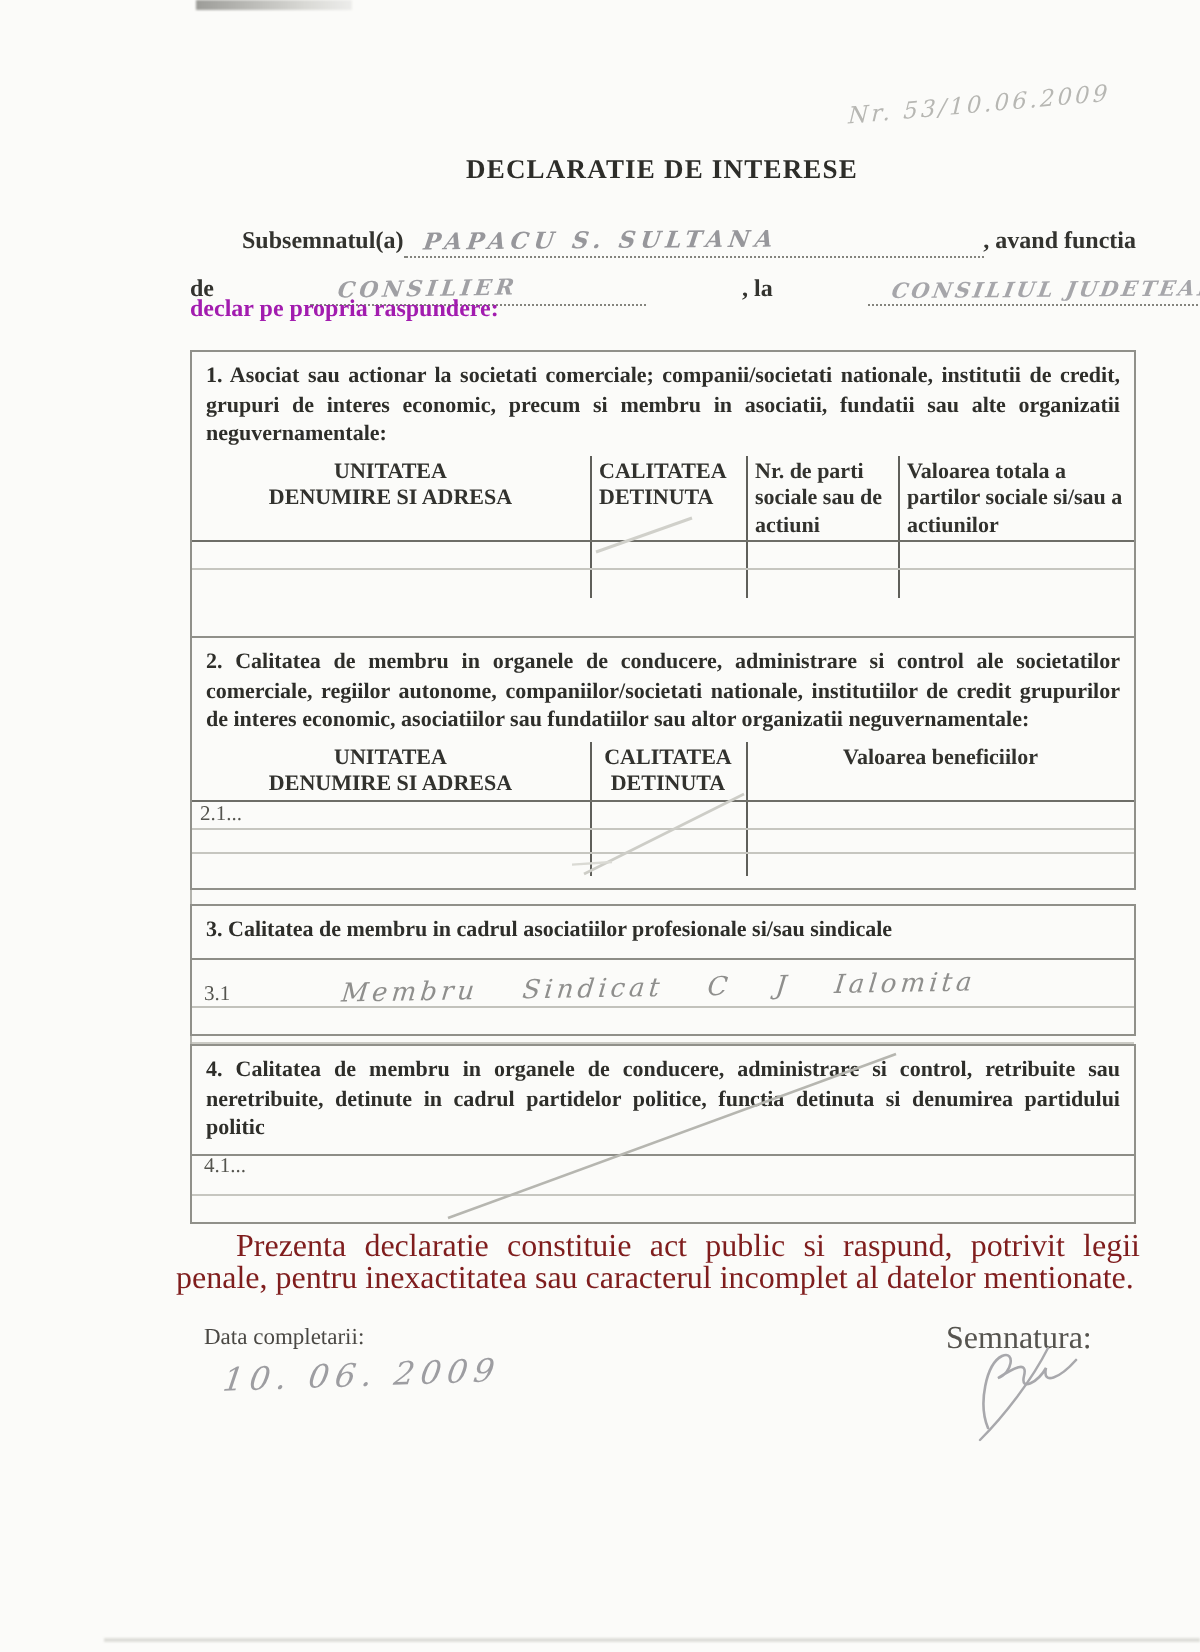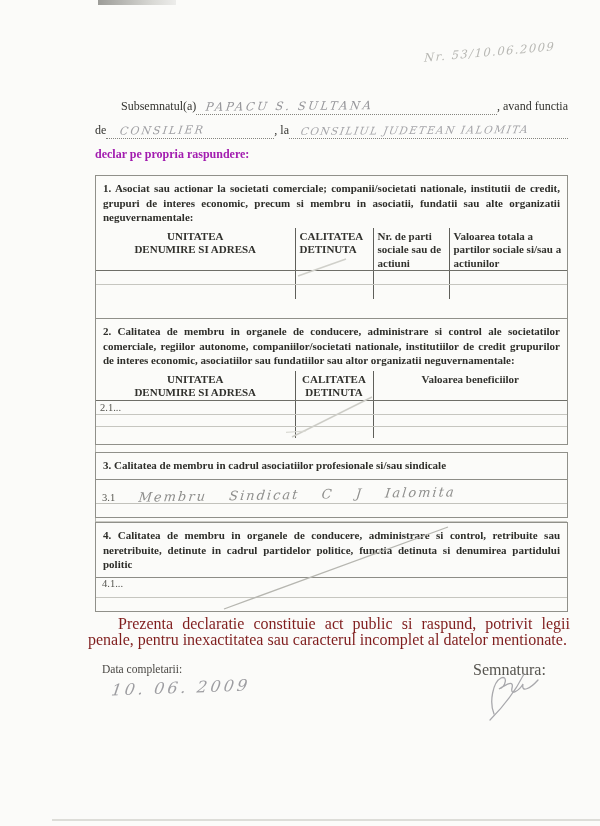--- a/index.html
+++ b/index.html
@@ -68,25 +68,26 @@
   }
   
   .doc-title{
     position:absolute;left:95px;top:77px;width:472px;
     text-align:center;font-weight:bold;font-size:13.5px;letter-spacing:0.6px;
     color:#2d2d29;
   }
   .intro-line{
     position:absolute;left:95px;width:473px;
     display:flex;align-items:baseline;
-    font-size:12px;font-weight:normal;color:#33332f;
+    font-size:12px;font-weight:bold;color:#33332f;
     white-space:nowrap;
+    margin-top:14px;
   }
   .intro-1{top:99px;}
-  .intro-2{top:123px;}
+  .intro-2{top:123px;gap:48px;}
   .indent{width:26px;flex:0 0 auto;}
   .blank{
     border-bottom:1.5px dotted #84847e;
     height:16px;overflow:visible;
     flex:0 0 auto;
   }
   .blank.grow{flex:1 1 auto;}
   .declare-line{
     position:absolute;left:95px;top:147px;
     font-size:12px;font-weight:bold;color:#a21caf;
@@ -120,20 +121,21 @@
   th.left{text-align:left;}
   td{font-size:10.5px;color:#54544e;line-height:13px;}
   tr.ruled td{border-bottom:1px solid #c6c6c0;}
   .t1 td{height:14px;}
   .t2 td{height:12px;}
   
   .row-line{
     display:flex;align-items:flex-end;
     font-size:10.5px;color:#54544e;
     padding:0 0 0 6px;
+    gap:32px;
   }
   .r31{height:24px;border-bottom:1px solid #c2c2bc;}
   .r31 .hw-sind{margin-left:24px;margin-bottom:1px;}
   .r3blank{height:18px;border-bottom:1px solid #cbcbc5;}
   .r41{height:20px;border-bottom:1px solid #c6c6c0;align-items:flex-start;}
   .slash{position:absolute;pointer-events:none;}
   
   .closing{
     position:absolute;left:88px;top:616px;width:482px;
     font-size:16px;line-height:15.5px;color:#7f1d1d;
@@ -153,20 +155,21 @@
 <body>
 
 <div class="page">
 
   <div class="top-smudge"></div>
   <div class="left-connector"></div>
   <div class="bottom-scanline"></div>
 
   <span class="hw hw-nr">Nr. 53/10.06.2009</span>
 
+  <div class="doc-title">DECLARATIE DE INTERESE</div>
 
   <div class="intro-line intro-1">
     <span class="indent"></span>
     <span>Subsemnatul(a)</span>
     <span class="blank grow"><span class="hw hw-name">PAPACU S. SULTANA</span></span>
     <span>, avand functia</span>
   </div>
 
   <div class="intro-line intro-2">
     <span>de</span>

